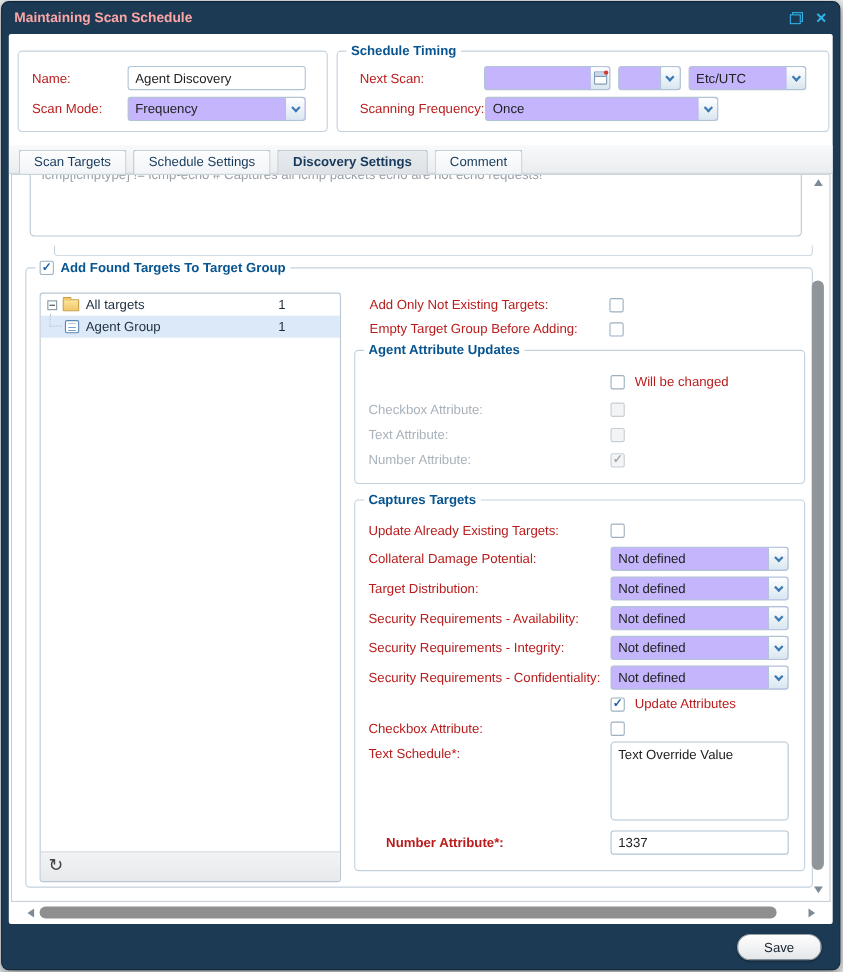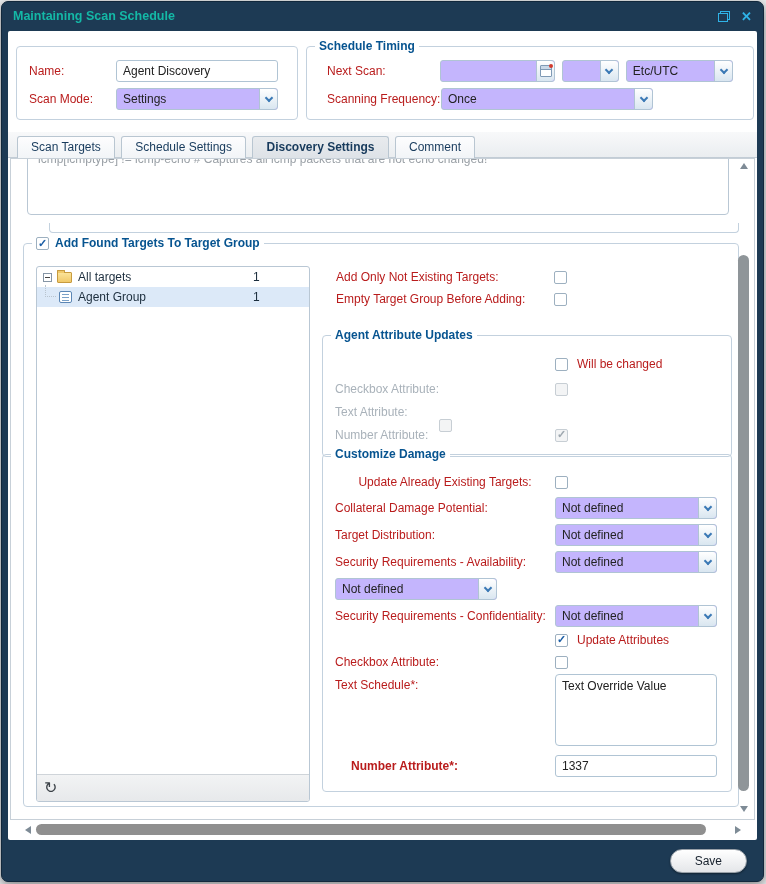--- a/index.html
+++ b/index.html
@@ -2,21 +2,21 @@
 <html><head>
 <meta charset="utf-8">
 <style>
   * { box-sizing: border-box; }
   html,body { margin:0; padding:0; width:766px; height:884px; background:#eef0f2;
     font-family:"Liberation Sans", sans-serif; }
   .window { position:absolute; left:1px; top:1px; width:763px; height:881px;
     background:#1d3a54; border:1px solid #12283c; border-radius:7px;
     box-shadow:0 3px 12px rgba(0,0,0,.5); }
   .titlebar { height:28px; display:flex; align-items:center; padding:0 11px; }
-  .title { flex:1; color:#14b8a6; font-weight:bold; font-size:12.5px; }
+  .title { flex:1; color:#fca5a5; font-weight:bold; font-size:12.5px; }
   .win-btns { display:flex; gap:11px; align-items:center; }
   .restore-ic { position:relative; width:12px; height:11px; }
   .restore-ic::before { content:""; position:absolute; right:0; top:0; width:8px; height:7px; border:1px solid #2fb3e8; }
   .restore-ic::after  { content:""; position:absolute; left:0; bottom:0; width:8px; height:7px; border:1px solid #2fb3e8; background:#1d3a54; }
   .close-ic { color:#2fb3e8; font-weight:bold; font-size:13px; line-height:13px; cursor:default; }
   .content { position:absolute; left:6px; right:6px; top:29px; bottom:41px;
     background:#fff; border-radius:2px; overflow:hidden; }
 
   
   .fs { position:absolute; border:1px solid #c3d1de; border-radius:4px; }
@@ -92,21 +92,21 @@
   .count { position:absolute; left:216px; font-size:12px; color:#1c2e3e; }
   .tree-footer { position:absolute; left:0; right:0; bottom:0; height:27px;
     background:linear-gradient(#f2f3f4,#e7e9eb); border-top:1px solid #cfd4d9;
     display:flex; align-items:center; padding-left:7px; }
   .refresh { font-size:16px; color:#3c4248; line-height:16px; cursor:default; }
 
   
   .frow-abs { position:absolute; display:flex; align-items:center; }
   .frow-abs .lbl { width:218px; }
 
-  .fs-aau { left:298px; top:74px; width:410px; height:122px;margin-top:17px; }
+  .fs-aau { left:298px; top:74px; width:410px; height:122px; }
   .fs-aau .rowlbl { width:220px; }
   .fs-cust { left:298px; top:210px; width:410px; height:338px; }
   .fs-cust .rowlbl { width:220px; }
   .sel160 { width:162px; }
   .ta { position:absolute; left:232px; top:219px; width:162px; height:72px;
     border:1px solid #b0c4d4; border-radius:4px; font:12px "Liberation Sans",sans-serif;
     color:#222; padding:4px 6px; resize:none; outline:none; }
 
   
   .vscroll { position:absolute; right:3px; top:2px; bottom:3px; width:14px; }
@@ -143,21 +143,21 @@
   <div class="content">
 
     <div class="fs fs-general">
       <div class="frow">
         <span class="lbl">Name:</span>
         <input class="inp" style="width: 162px;" value="Agent Discovery">
       </div>
       <div class="frow">
         <span class="lbl">Scan Mode:</span>
         <span class="selbox" style="width:162px">
-          <span class="selval">Settings</span>
+          <span class="selval">Frequency</span>
           <span class="trig">
               <span class="chev"></span>
             </span>
         </span>
       </div>
     </div>
 
     <div class="fs fs-timing">
       <span class="legend">Schedule Timing</span>
       <div class="frow">
@@ -195,21 +195,21 @@
     <div class="tabstrip">
       <span class="tab">Scan Targets</span>
       <span class="tab">Schedule Settings</span>
       <span class="tab active">Discovery Settings</span>
       <span class="tab">Comment</span>
     </div>
 
     <div class="panel">
 
       <div class="desc-box">
-        <div class="clip-line">icmp[icmptype] != icmp-echo # Captures all icmp packets that are not echo changed!</div>
+        <div class="clip-line">icmp[icmptype] != icmp-echo # Captures all icmp packets echo are not echo requests!</div>
       </div>
       <div class="outer-close"></div>
 
       <div class="fs fs-tg">
         <span class="legend">
           <span class="cb checked"></span>
           <span>Add Found Targets To Target Group</span>
         </span>
 
         <div class="tree">
@@ -242,34 +242,34 @@
         <div class="fs fs-aau">
           <span class="legend">Agent Attribute Updates</span>
           <div class="frow-abs" style="left:232px; top:21px; gap:9px;">
             <span class="cb"></span>
             <span class="lbl" style="width:auto">Will be changed</span>
           </div>
           <div class="frow-abs" style="left:12px; top:46px;">
             <span class="lbl dis rowlbl">Checkbox Attribute:</span>
             <span class="cb dis"></span>
           </div>
-          <div class="frow-abs" style="left:12px; top:69px;flex-direction:column;">
+          <div class="frow-abs" style="left:12px; top:69px;">
             <span class="lbl dis rowlbl">Text Attribute:</span>
             <span class="cb dis"></span>
           </div>
           <div class="frow-abs" style="left:12px; top:92px;">
             <span class="lbl dis rowlbl">Number Attribute:</span>
             <span class="cb dis checked"></span>
           </div>
         </div>
 
         <div class="fs fs-cust">
-          <span class="legend">Customize Damage</span>
-
-          <div class="frow-abs" style="left:12px; top:20px;text-align:center;">
+          <span class="legend">Captures Targets</span>
+
+          <div class="frow-abs" style="left:12px; top:20px;">
             <span class="lbl rowlbl">Update Already Existing Targets:</span>
             <span class="cb"></span>
           </div>
 
           <div class="frow-abs" style="left:12px; top:42px;">
             <span class="lbl rowlbl">Collateral Damage Potential:</span>
             <span class="selbox sel160">
               <span class="selval">Not defined</span>
               <span class="trig">
                   <span class="chev"></span>
@@ -288,20 +288,21 @@
           <div class="frow-abs" style="left:12px; top:96px;">
             <span class="lbl rowlbl">Security Requirements - Availability:</span>
             <span class="selbox sel160">
               <span class="selval">Not defined</span>
               <span class="trig">
                   <span class="chev"></span>
                 </span>
             </span>
           </div>
           <div class="frow-abs" style="left:12px; top:123px;">
+            <span class="lbl rowlbl">Security Requirements - Integrity:</span>
             <span class="selbox sel160">
               <span class="selval">Not defined</span>
               <span class="trig">
                   <span class="chev"></span>
                 </span>
             </span>
           </div>
           <div class="frow-abs" style="left:12px; top:150px;">
             <span class="lbl rowlbl">Security Requirements - Confidentiality:</span>
             <span class="selbox sel160">

